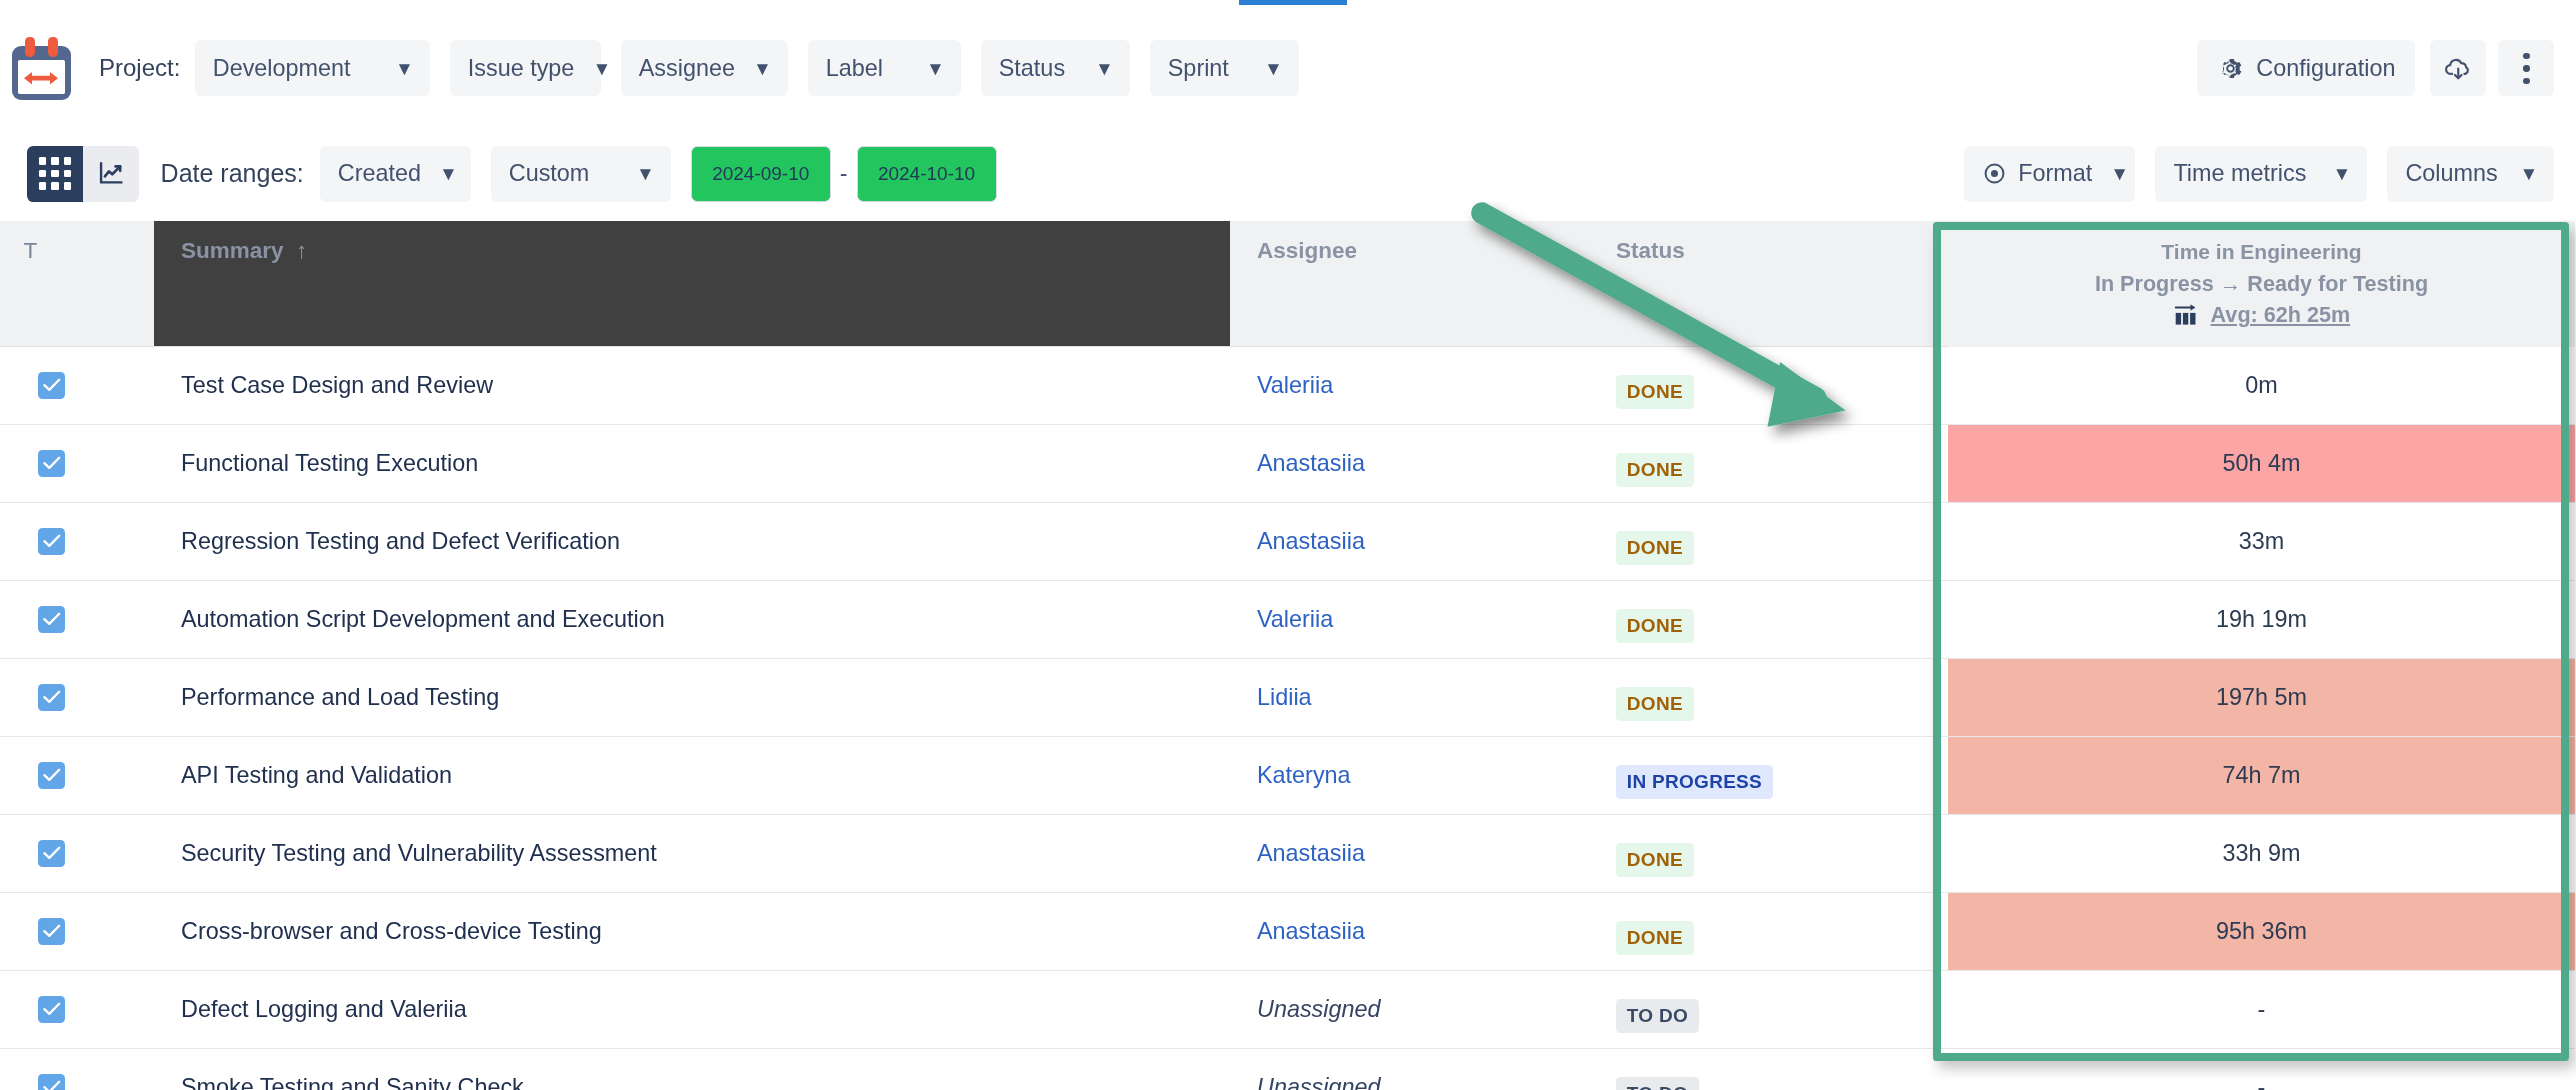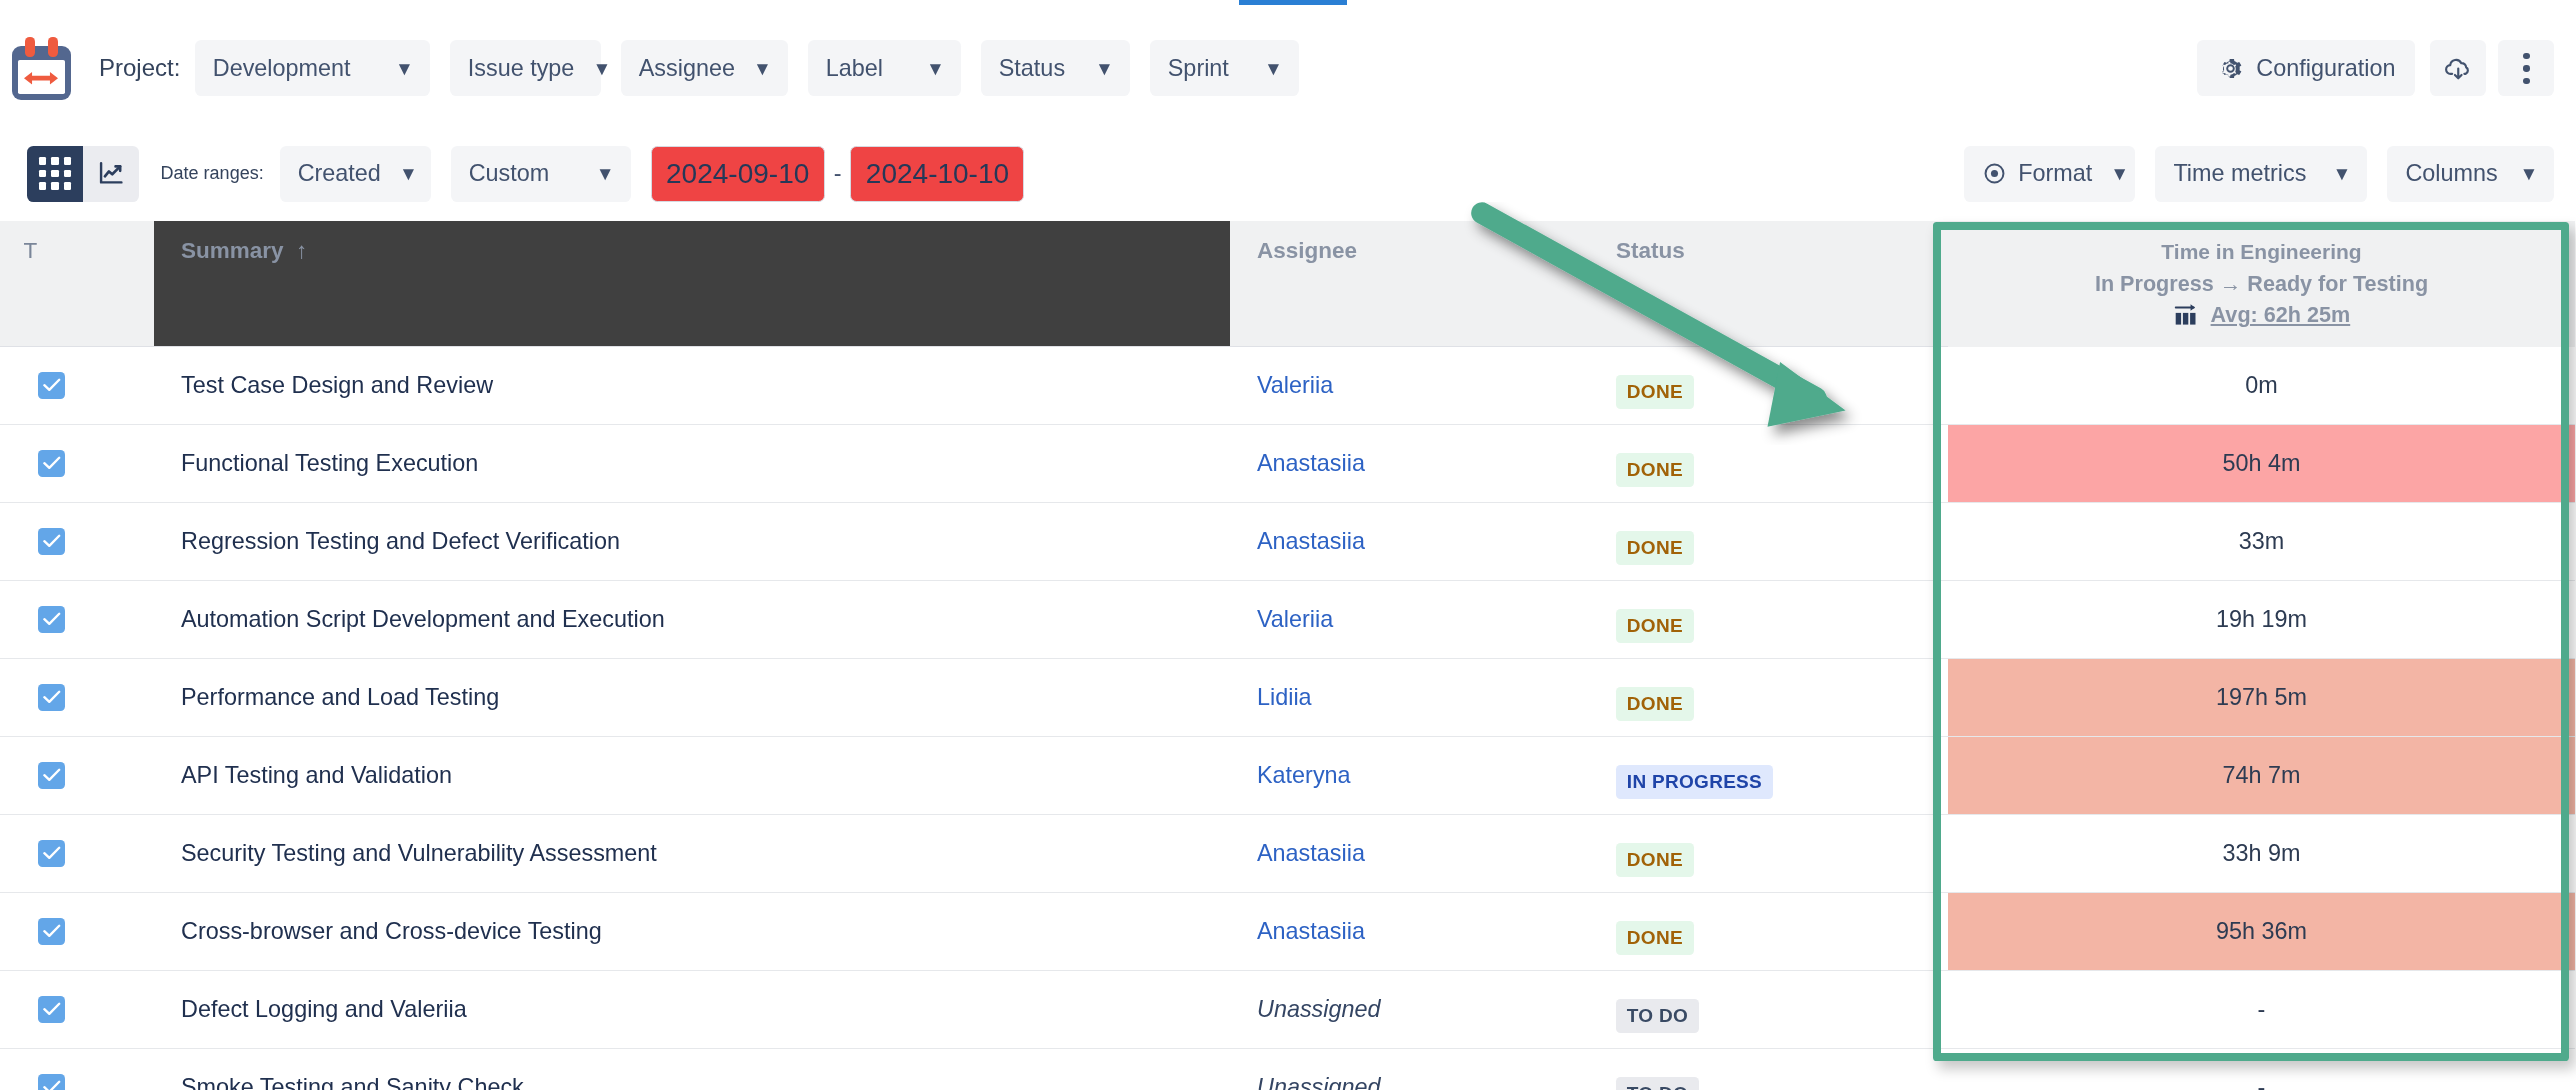--- a/index.html
+++ b/index.html
@@ -59,26 +59,26 @@
     position:absolute; left:0; top:135px; width:2576px; height:77px;
     display:flex; align-items:center; padding-left:27px; padding-right:21.6px;
   }
   .viewtoggle { display:flex; height:56px; border-radius:6.3px; overflow:hidden; }
   .vt { width:56px; height:56px; display:flex; align-items:center; justify-content:center; cursor:pointer;}
   .vt.active { background:#2c3e5d; }
   .vt.idle { background:#ebecf0; }
   .griddots { display:grid; grid-template-columns:repeat(3,7.2px); grid-template-rows:repeat(3,7.2px); gap:5.4px; }
   .griddots i { display:block; width:7.2px; height:7.2px; background:#fff; border-radius:1.3px; }
 
-  .lbl-dates { font-size:18px; color:#34435c; margin-left:21.6px; margin-right:16px; white-space:nowrap; }
+  .lbl-dates { font-size:25px; color:#34435c; margin-left:21.6px; margin-right:16px; white-space:nowrap; }
   .sel-created { width:151px; }
   .sel-custom { width:180px; }
   .dateinput {
-    height:56px; min-width:140px; background:#ef4444; border:0.9px solid #d6dae1; border-radius:6.3px;
-    display:flex; align-items:center; justify-content:center; font-size:28px; color:#253858;
+    height:56px; min-width:140px; background:#22c55e; border:0.9px solid #d6dae1; border-radius:6.3px;
+    display:flex; align-items:center; justify-content:center; font-size:19px; color:#253858;
     padding:0 14.4px; cursor:pointer;
   }
   .dash { font-size:23.4px; color:#42526e; margin:0 9px; }
 
   .sel-format { width:171px; }
   .sel-timemetrics { width:212px; }
   .sel-columns { width:167px; margin-right:0; }
   .sel .lead { display:flex; align-items:center; gap:10.8px; }
 
   

